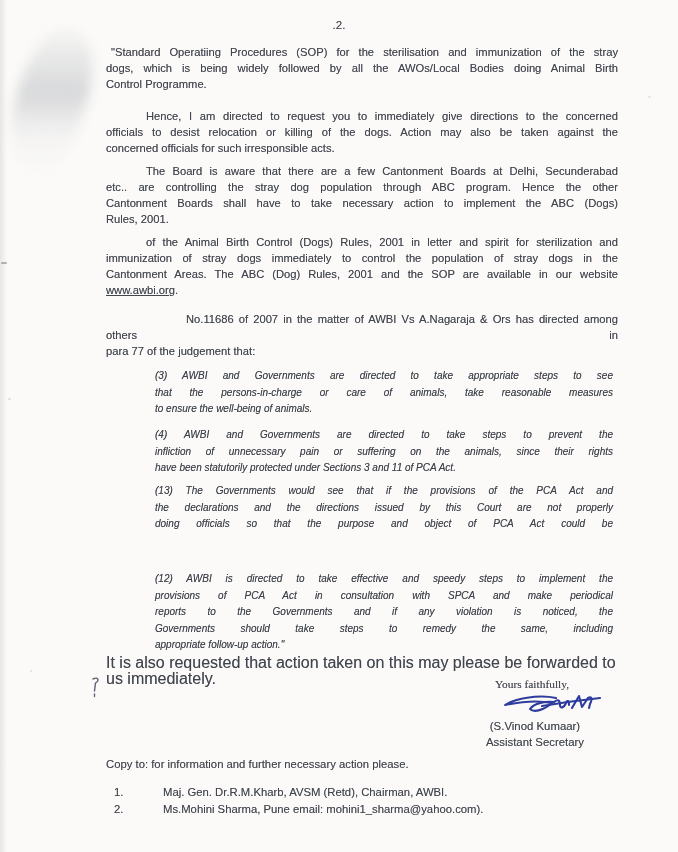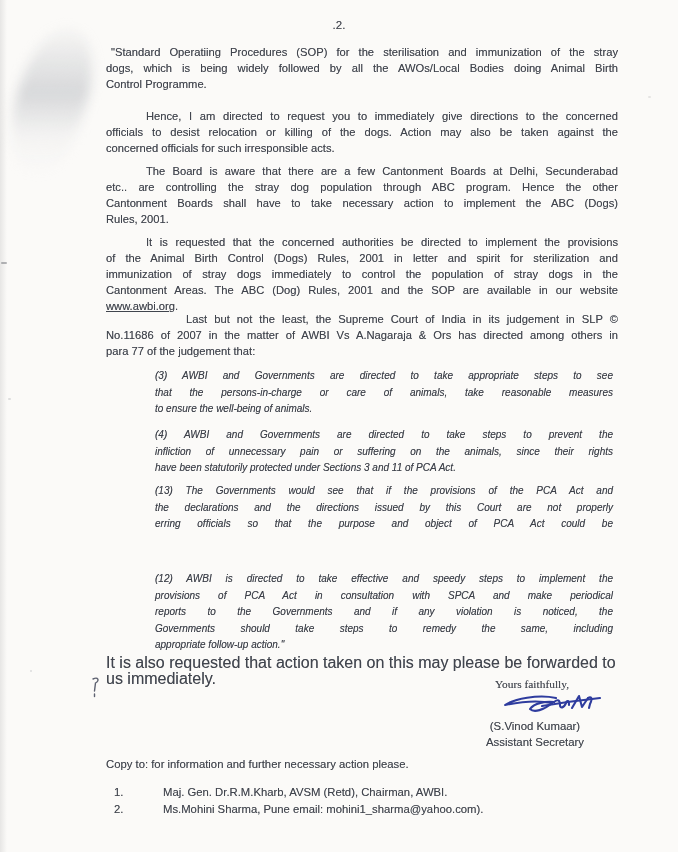--- a/index.html
+++ b/index.html
@@ -103,50 +103,48 @@
 
   <div class="blk ind-md" style="top:163px">
       <div class="ln">The Board is aware that there are a few Cantonment Boards at Delhi, Secunderabad</div>
       <div class="ln">etc.. are controlling the stray dog population through ABC program. Hence the other</div>
       <div class="ln">Cantonment Boards shall have to take necessary action to implement the ABC (Dogs)</div>
       <div class="ln ln-last">Rules, 2001.</div>
     </div>
 
   <div class="blk ind-md" style="top:234px">
     <div>
-        <div class="ln">It is requested that the concerned authorities be directed to implement the provisions</div>
         <div class="ln">of the Animal Birth Control (Dogs) Rules, 2001 in letter and spirit for sterilization and</div>
         <div class="ln">immunization of stray dogs immediately to control the population of stray dogs in the</div>
         <div class="ln">Cantonment Areas. The ABC (Dog) Rules, 2001 and the SOP are available in our website</div>
       </div>
     <div class="ln ln-last"><a class="site-link">www.awbi.org</a><span>.</span></div>
   </div>
 
   <div class="blk ind-lg" style="top:311px">
-      <div class="ln">Last but not the least, the Supreme Court of India in its judgement in SLP ©</div>
       <div class="ln">No.11686 of 2007 in the matter of AWBI Vs A.Nagaraja &amp; Ors has directed among others in</div>
       <div class="ln ln-last">para 77 of the judgement that:</div>
     </div>
 
   <div class="blk quote" style="top:368px">
       <div class="ln">(3) AWBI and Governments are directed to take appropriate steps to see</div>
       <div class="ln">that the persons-in-charge or care of animals, take reasonable measures</div>
       <div class="ln ln-last">to ensure the well-being of animals.</div>
     </div>
 
   <div class="blk quote" style="top:427px">
       <div class="ln">(4) AWBI and Governments are directed to take steps to prevent the</div>
       <div class="ln">infliction of unnecessary pain or suffering on the animals, since their rights</div>
       <div class="ln ln-last">have been statutorily protected under Sections 3 and 11 of PCA Act.</div>
     </div>
 
   <div class="blk quote" style="top:483px">
       <div class="ln">(13) The Governments would see that if the provisions of the PCA Act and</div>
       <div class="ln">the declarations and the directions issued by this Court are not properly</div>
-      <div class="ln">erring officials so that the purpose and object of PCA Act could be</div>
+      <div class="ln">doing officials so that the purpose and object of PCA Act could be</div>
     </div>
 
   <div class="blk quote" style="top:571px">
       <div class="ln">(12) AWBI is directed to take effective and speedy steps to implement the</div>
       <div class="ln">provisions of PCA Act in consultation with SPCA and make periodical</div>
       <div class="ln">reports to the Governments and if any violation is noticed, the</div>
       <div class="ln">Governments should take steps to remedy the same, including</div>
       <div class="ln ln-last">appropriate follow-up action."</div>
     </div>
 

